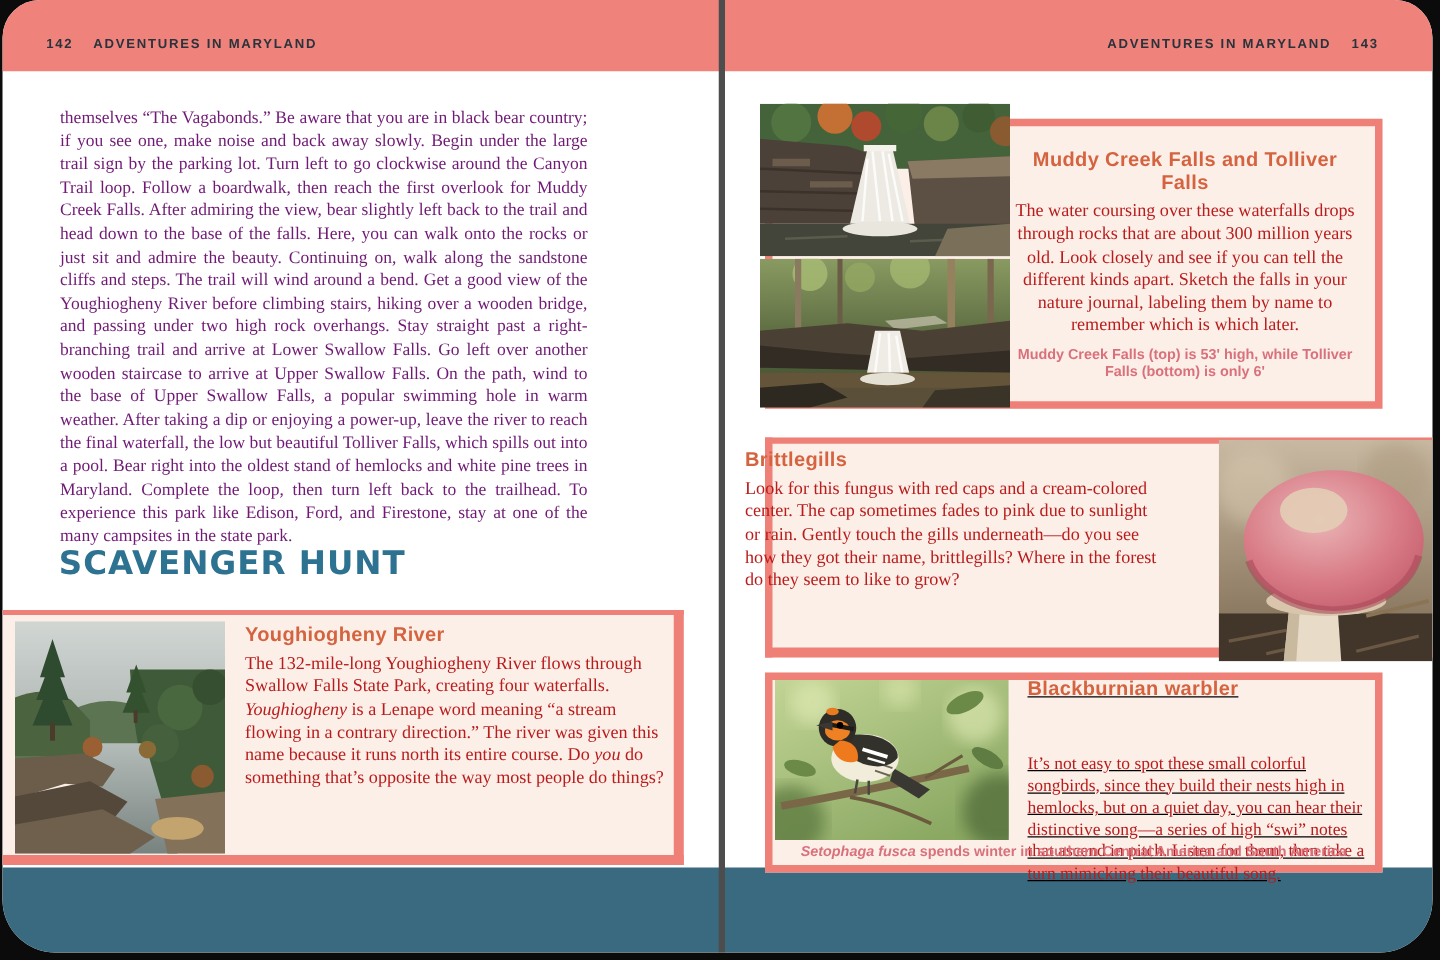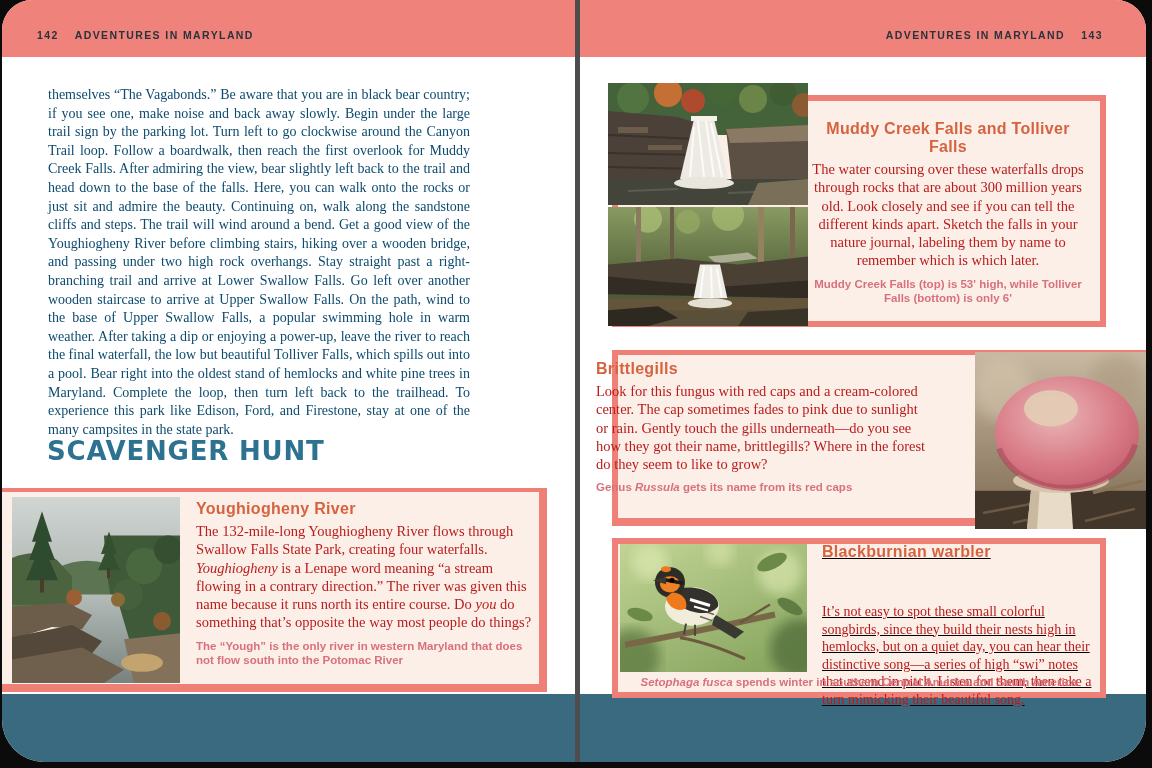--- a/index.html
+++ b/index.html
@@ -11,21 +11,21 @@
   .gutter{position:absolute;left:573px;top:0;width:5px;height:100%;background:#4d4d4d;z-index:40;}
 
   .hdr{position:absolute;top:29px;font-family:"Liberation Sans","DejaVu Sans",sans-serif;
        font-size:10.5px;font-weight:bold;letter-spacing:1.4px;color:#2a323c;z-index:5;}
   .hdr-left{left:35px;}
   .hdr-right{right:43px;text-align:right;}
   .hdr-left .pgnum{margin-right:12px;}
   .hdr-right .pgnum{margin-left:12px;}
 
   .body-par{position:absolute;left:46px;top:86px;width:422px;font-size:14px;line-height:18.6px;
-            text-align:justify;color:#0c4a6e;}
+            text-align:justify;color:#701a75;}
   .section-heading{position:absolute;left:45px;top:436px;margin:0;
             font-family:"DejaVu Sans","Liberation Sans",sans-serif;font-weight:bold;
             font-size:26px;letter-spacing:0.8px;color:#2d7291;}
 
   .card{position:absolute;background:#fcefe8;box-sizing:border-box;border:0 solid #ef8078;}
   .card-left{left:0;top:488px;width:545px;height:204px;border-top-width:4px;border-right-width:8px;border-bottom-width:8px;}
   .card-muddy{left:610px;top:95px;width:494px;height:232px;border-width:6px;}
   .card-brittle{left:610px;top:350px;width:534px;height:176px;border-left-width:6px;border-top-width:5px;border-bottom-width:8px;}
   .card-warbler{left:610px;top:538px;width:494px;height:160px;border-width:6px;}
 
@@ -104,21 +104,20 @@
     <path d="M0,108 L55,104 L80,116 L70,130 L40,128 L0,140 Z" fill="#6b5d4a"></path>
     <path d="M0,138 L60,126 L90,142 L75,160 L0,168 Z" fill="#54483a"></path>
     <path d="M0,160 L70,148 L112,170 L92,183 L0,183 Z" fill="#6e604c"></path>
     <path d="M112,140 L168,134 L168,183 L122,183 Z" fill="#837259"></path>
     <ellipse cx="130" cy="163" rx="21" ry="9" fill="#c3a36e"></ellipse>
   </svg>
 
   <div class="text-abs yough-text">
     <div class="card-title">Youghiogheny River</div>
     <p class="card-body"><span>The 132-mile-long Youghiogheny River flows through Swallow Falls State Park, creating four waterfalls. </span><i>Youghiogheny</i><span> is a Lenape word meaning “a stream flowing in a contrary direction.” The river was given this name because it runs north its entire course. Do </span><i>you</i><span> do something that’s opposite the way most people do things?</span></p>
-    <p class="card-caption">The “Yough” is the only river in western Maryland that does not flow south into the Potomac River</p>
   </div>
 
   <div class="card card-muddy"></div>
 
   <svg class="photo ph-falls1" viewBox="0 0 200 122" preserveAspectRatio="none">
     <rect width="200" height="52" fill="#45633a"></rect>
     <circle cx="25" cy="15" r="16" fill="#527440"></circle>
     <circle cx="60" cy="10" r="14" fill="#c46f33"></circle>
     <circle cx="85" cy="18" r="12" fill="#b04a2e"></circle>
     <circle cx="115" cy="8" r="15" fill="#456636"></circle>
@@ -201,21 +200,20 @@
     <path d="M58,118 L66,118 L62,176 L52,176 Z" fill="#c9b99f"></path>
     <ellipse cx="86" cy="128" rx="48" ry="12" fill="#d9c5ac"></ellipse>
     <ellipse cx="92" cy="80" rx="72" ry="56" fill="url(#capg)"></ellipse>
     <ellipse cx="76" cy="56" rx="27" ry="18" fill="#e3cdb6" opacity="0.9"></ellipse>
     <path d="M24,96 A70 54 0 0 0 160,92" stroke="#a84a58" stroke-width="6" fill="none" opacity="0.6"></path>
   </svg>
 
   <div class="text-abs brittle-text">
     <div class="card-title">Brittlegills</div>
     <p class="card-body">Look for this fungus with red caps and a cream-colored center. The cap sometimes fades to pink due to sunlight or rain. Gently touch the gills underneath—do you see how they got their name, brittlegills? Where in the forest do they seem to like to grow?</p>
-    <p class="card-caption"><span>Genus </span><i>Russula</i><span> gets its name from its red caps</span></p>
   </div>
 
   <div class="card card-warbler"></div>
 
   <svg class="photo ph-bird" viewBox="0 0 187 127" preserveAspectRatio="none">
     <defs>
       <linearGradient id="wbg" x1="0" y1="0" x2="0.7" y2="1">
         <stop offset="0" stop-color="#c2d495"></stop>
           <stop offset="1" stop-color="#8aa862"></stop>
       </linearGradient>

